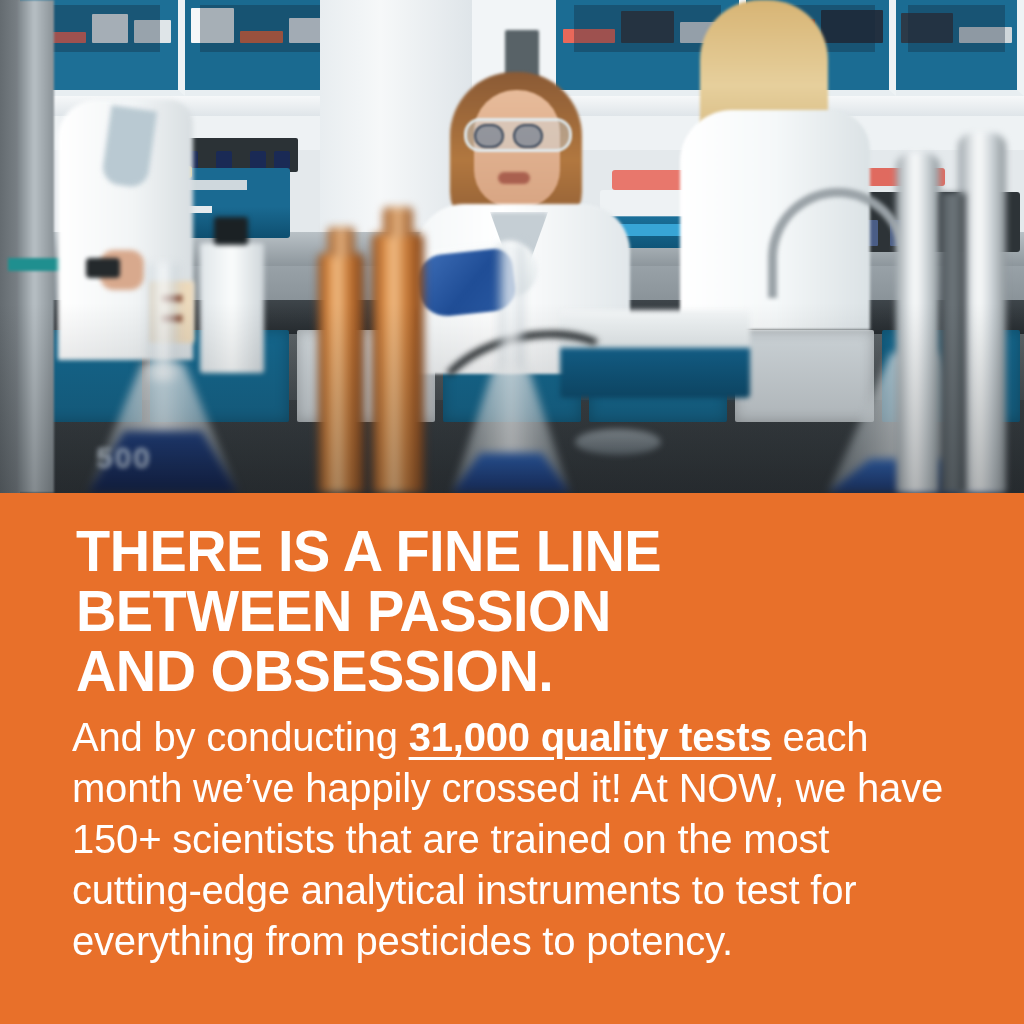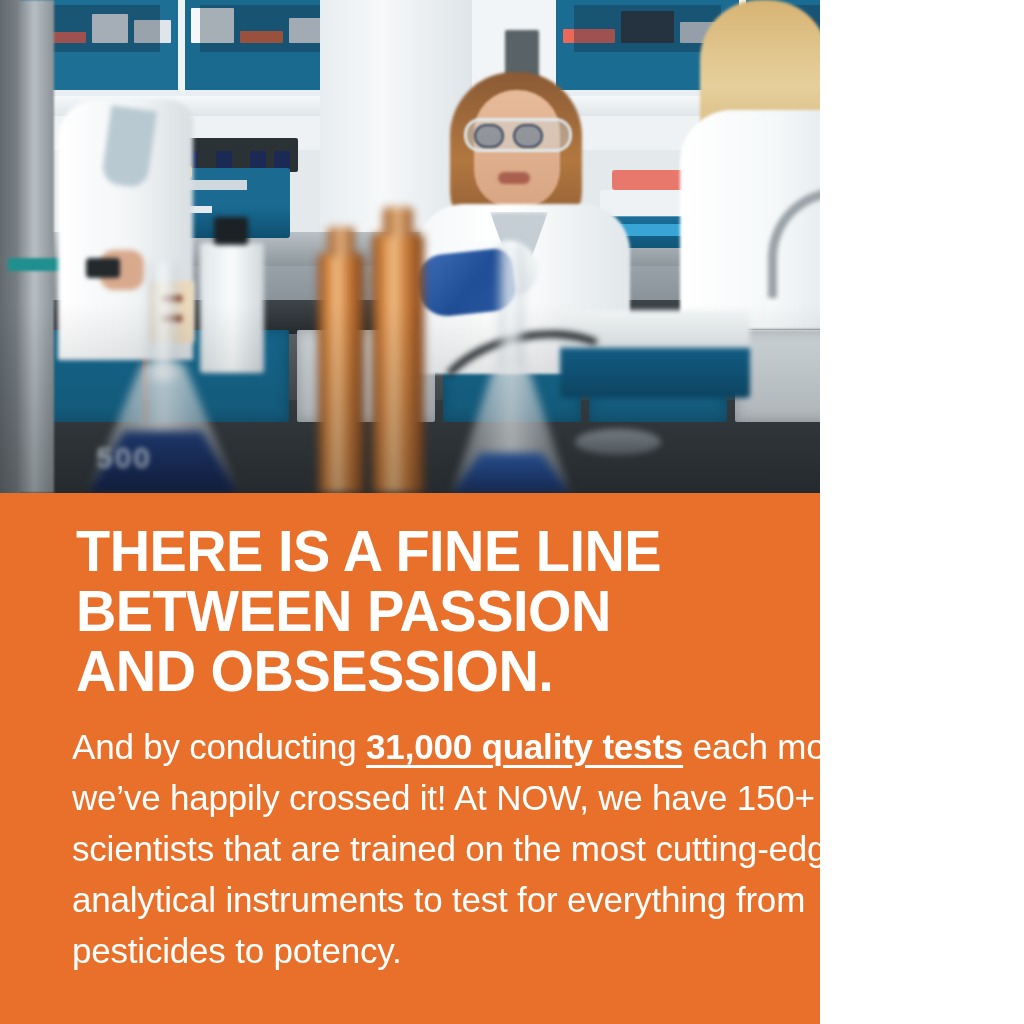--- a/index.html
+++ b/index.html
@@ -6,21 +6,21 @@
   * { margin:0; padding:0; box-sizing:border-box; }
   html, body {
     width:1024px; height:1024px;
     background:#ffffff;
     font-family:"Liberation Sans", sans-serif;
     overflow:hidden;
   }
 
   .poster {
     position:relative;
-    width:820px; height:1024px;
+    width:1024px; height:1024px;
     overflow:hidden;
   }
 
   
   .photo {
     position:absolute; left:0; top:0;
     width:1024px; height:493px;
     overflow:hidden;
     background:#8e9398;
   }
@@ -367,26 +367,26 @@
     font-weight:700;
     font-size:57px;
     line-height:60px;
     letter-spacing:-0.5px;
     transform:scaleX(.98);
     transform-origin:left top;
     white-space:pre-line;
   }
 
   .body-copy{
-    position:absolute; left:72px; top:228px;
+    position:absolute; left:72px; top:219px;
     width:880px;
     color:#FFFFFF;
     font-family:"Liberation Sans", sans-serif;
     font-weight:400;
-    font-size:35px;
+    font-size:40px;
     line-height:51px;
     letter-spacing:-0.2px;
   }
   .body-copy .hl{
     font-weight:700;
     text-decoration:underline;
     text-decoration-thickness:3px;
     text-underline-offset:6px;
   }
 </style>

